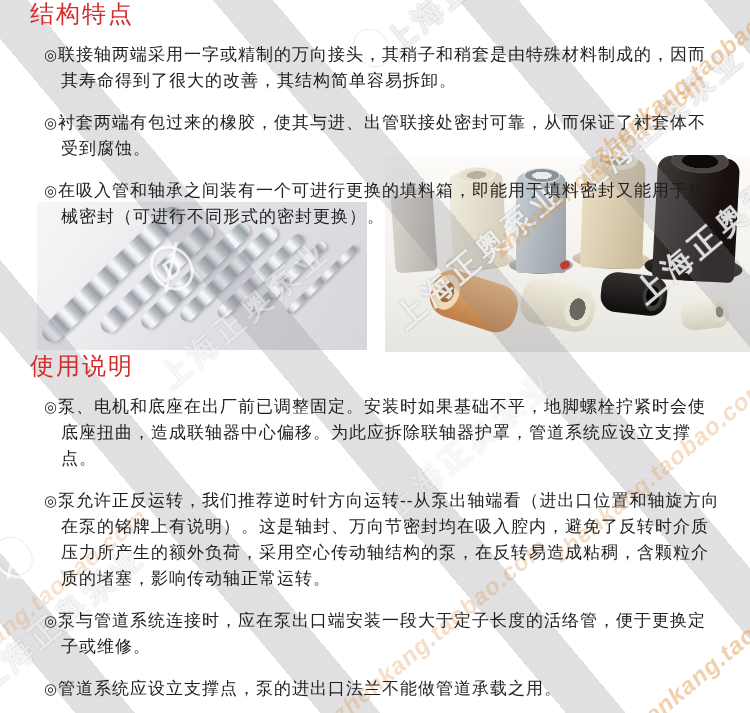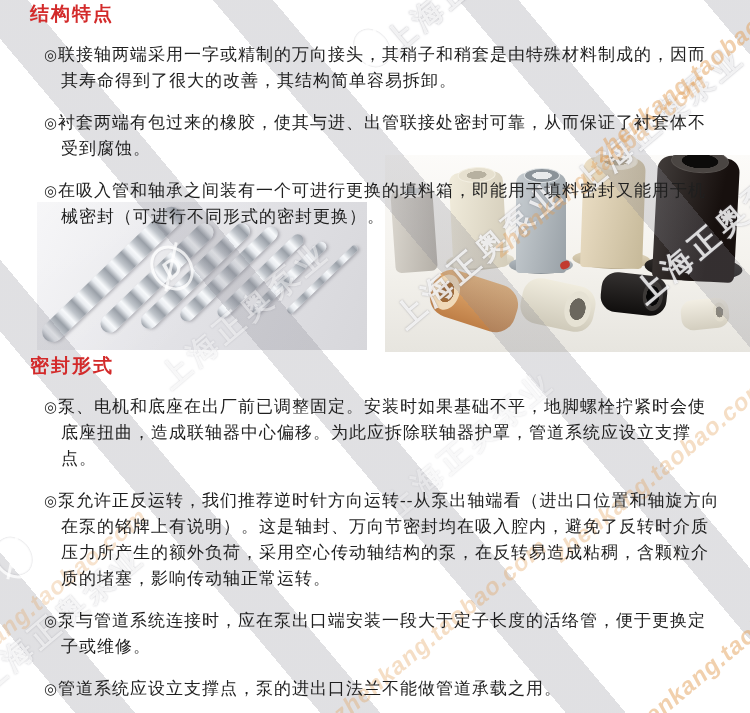--- a/index.html
+++ b/index.html
@@ -6,21 +6,21 @@
   .page {
     position:relative; width:750px; height:713px; overflow:hidden;
     background:#ffffff; color:#1f1f1f;
     font-family:"Liberation Serif","DejaVu Serif",serif;
   }
   
   .section { position:absolute; left:0; right:0; z-index:10; }
   .sec-structure { top:2px; }
   .sec-usage { top:354px; }
   .sec-title {
-    margin:0 0 3px 30px; font-size:19px; line-height:24px; font-weight:700;
+    margin:0 0 3px 30px; font-size:24px; line-height:24px; font-weight:400;
     color:#d32a2a; font-family:"Liberation Sans","DejaVu Sans",sans-serif;
     letter-spacing:2px;
   }
   .bullet {
     margin:16px; padding:0 12px 0 45px; text-indent:-17px;
     font-size:17px; line-height:26px; letter-spacing:1px;
     word-break:break-all; overflow-wrap:anywhere;
   }
   .bullet .marker { font-size:15px; }
   
@@ -146,21 +146,21 @@
       <div class="body" style="background:linear-gradient(180deg,#343130,#100e0d);border-radius:16px;"></div>
       <div class="hole" style="left:42px;top:5px;width:20px;height:30px;background:radial-gradient(#060606 45%,#3d3a38 47%);"></div>
     </div>
     <div class="sleeve" style="left:296px;top:144px;width:48px;height:30px;transform:rotate(-6deg);">
       <div class="body" style="background:linear-gradient(180deg,#f2eee3,#d3cebf);border-radius:12px;"></div>
       <div class="hole" style="left:32px;top:5px;width:13px;height:19px;background:radial-gradient(#8a867c 40%,#e2ddce 42%);"></div>
     </div>
   </div>
 
   <div class="section sec-usage">
-    <h2 class="sec-title">密封形式</h2>
+    <h2 class="sec-title">使用说明</h2>
     <p class="bullet"><span class="marker">◎</span><span>泵、电机和底座在出厂前已调整固定。安装时如果基础不平，地脚螺栓拧紧时会使底座扭曲，造成联轴器中心偏移。为此应拆除联轴器护罩，管道系统应设立支撑点。</span></p>
     <p class="bullet"><span class="marker">◎</span><span>泵允许正反运转，我们推荐逆时针方向运转--从泵出轴端看（进出口位置和轴旋方向在泵的铭牌上有说明）。这是轴封、万向节密封均在吸入腔内，避免了反转时介质压力所产生的额外负荷，采用空心传动轴结构的泵，在反转易造成粘稠，含颗粒介质的堵塞，影响传动轴正常运转。</span></p>
     <p class="bullet"><span class="marker">◎</span><span>泵与管道系统连接时，应在泵出口端安装一段大于定子长度的活络管，便于更换定子或维修。</span></p>
     <p class="bullet"><span class="marker">◎</span><span>管道系统应设立支撑点，泵的进出口法兰不能做管道承载之用。</span></p>
   </div>
 
   <div class="wm">
     <div class="wm-stripes"></div>
 
     <div class="wm-logo" style="left:372px;top:48px;">D</div>

